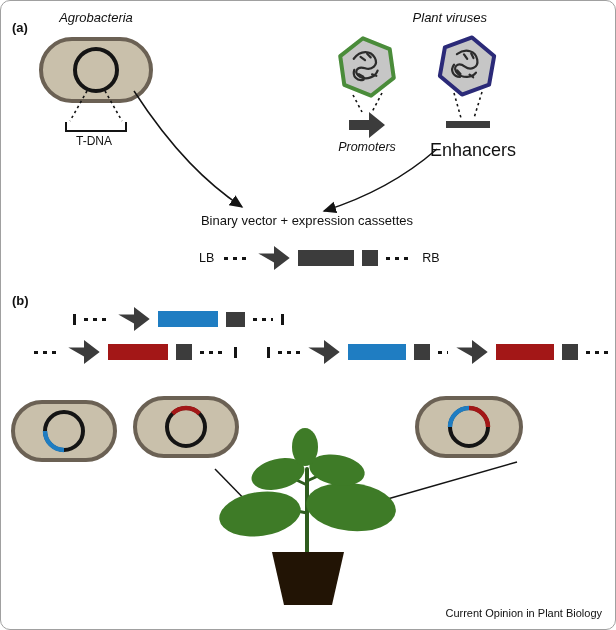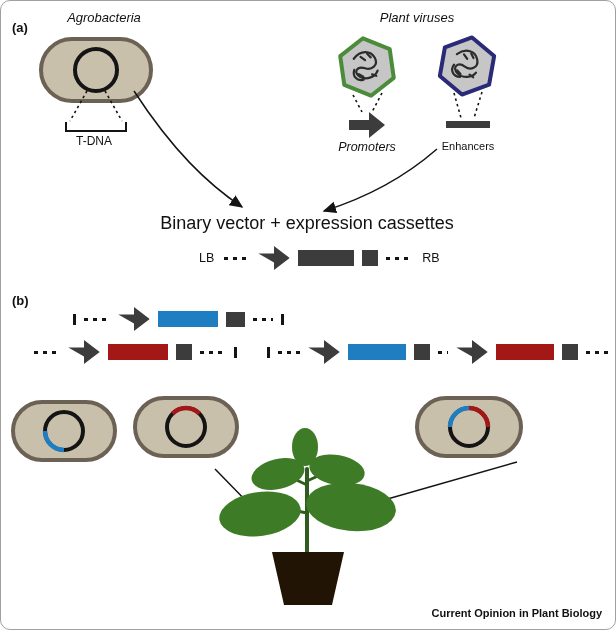--- a/index.html
+++ b/index.html
@@ -11,27 +11,27 @@
   html,body{margin:0;padding:0;background:#fff;}
   .figure{
     position:relative; width:616px; height:630px; box-sizing:border-box;
     border:1px solid #a0a0a0; border-radius:10px; background:#fff; overflow:hidden;
     font-family:"Liberation Sans", sans-serif; font-size:13px; color:#111;
   }
   .abs{position:absolute;}
   
   #lbl-a{left:11px;top:19px;font-weight:bold;}
   #lbl-b{left:11px;top:292px;font-weight:bold;}
-  #lbl-agro{left:43px;top:9px;width:120px;text-align:center;font-style:italic;}
-  #lbl-viruses{left:346px;top:9px;width:140px;text-align:center;font-style:italic;}
+  #lbl-agro{left:35px;top:9px;width:120px;text-align:center;font-style:italic;}
+  #lbl-viruses{left:346px;top:9px;width:140px;text-align:right;font-style:italic;}
   #lbl-tdna{left:58px;top:133px;width:70px;text-align:center;font-size:12px;}
   #lbl-promoters{left:328px;top:139px;width:76px;text-align:center;font-size:12.5px;font-style:italic;}
-  #lbl-enhancers{left:429px;top:139px;width:76px;text-align:center;font-size:11px;}
-  #lbl-binary{left:156px;top:212px;width:300px;text-align:center;font-size:18px;}
-  #footer{right:13px;top:606px;font-size:11px;font-weight:bold;}
+  #lbl-enhancers{left:429px;top:139px;width:76px;text-align:center;font-size:18px;}
+  #lbl-binary{left:156px;top:212px;width:300px;text-align:center;font-size:13px;}
+  #footer{right:13px;top:606px;font-size:11px;font-weight:normal;}
   
   .bact{border:4px solid var(--bact-border);background:var(--bact-fill);
         border-radius:999px;box-sizing:border-box;}
   #bact-a{left:38px;top:36px;width:114px;height:66px;}
   #bact-b1{left:10px;top:399px;width:106px;height:62px;}
   #bact-b2{left:132px;top:395px;width:106px;height:62px;}
   #bact-b3{left:414px;top:395px;width:108px;height:62px;}
   
   #tdna-bracket{left:64px;top:121px;width:58px;height:8px;
     border-left:2px solid var(--ink);border-right:2px solid var(--ink);

